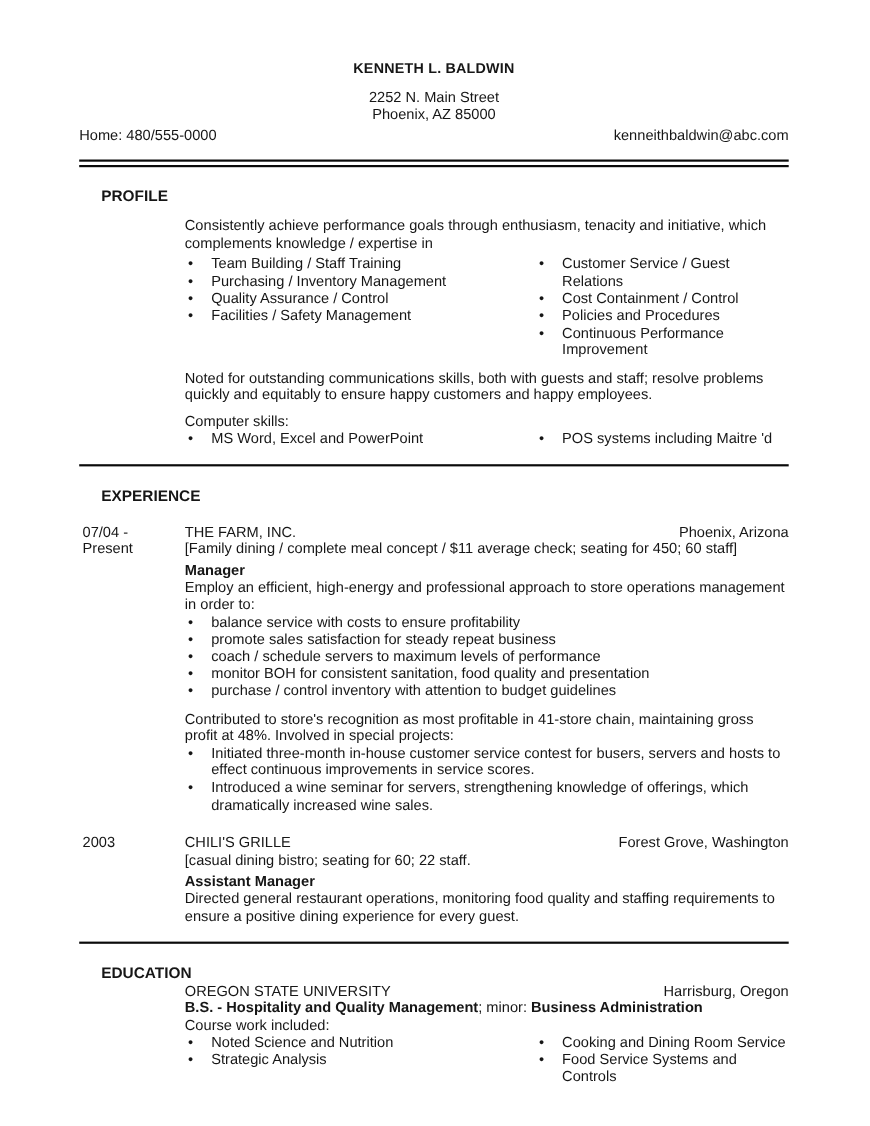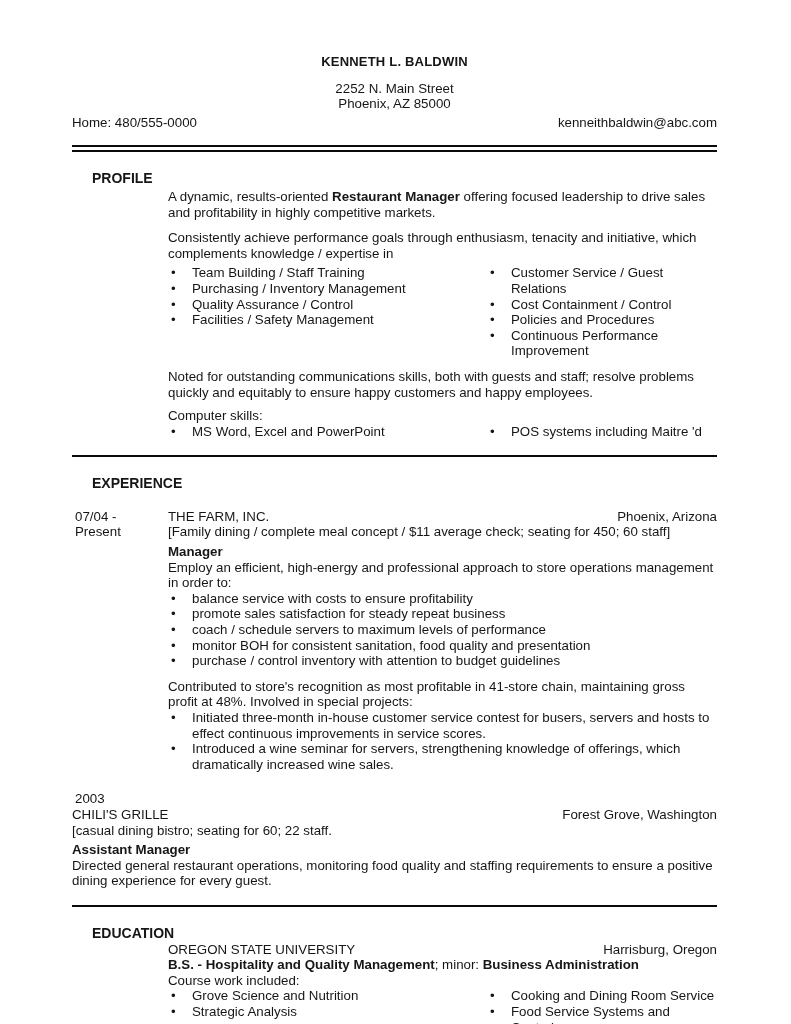--- a/index.html
+++ b/index.html
@@ -63,21 +63,21 @@
   }
   .bullet::before {
     content: "\2022";
     position: absolute;
     left: 3px;
   }
   .blist { margin-top: 0; }
 
   
   .job { display: flex; margin-top: 17px; }
-  .job2 { margin-top: 19px; flex-direction: column; }
+  .job2 { margin-top: 19px; }
   .job-dates { width: 96px; flex: none; padding-left: 3px; }
   .job-main { flex: 1; }
   .company-row { display: flex; justify-content: space-between; }
   .job-title { font-weight: 700; margin-top: 4px; }
   .job-para { margin-top: 0; }
   .mt4 { margin-top: 4px; }
 
   b { font-weight: 700; }
 </style>
 </head>
@@ -95,21 +95,20 @@
       <span>Home: 480/555-0000</span>
       <span>kenneithbaldwin@abc.com</span>
     </div>
   </header>
 
   <div class="rule-double"></div>
 
   <section>
     <h2 class="sec">PROFILE</h2>
     <div class="indent">
-      <p class="para first"><span>A dynamic, results-oriented </span><b>Restaurant Manager</b><span> offering focused leadership to drive sales and profitability in highly competitive markets.</span></p>
       <p class="para">Consistently achieve performance goals through enthusiasm, tenacity and initiative, which complements knowledge / expertise in</p>
       <div class="cols">
         <div class="col-left">
           <div class="bullet">Team Building / Staff Training</div>
           <div class="bullet">Purchasing / Inventory Management</div>
           <div class="bullet">Quality Assurance / Control</div>
           <div class="bullet">Facilities / Safety Management</div>
         </div>
         <div class="col-right">
           <div class="bullet">Customer Service / Guest Relations</div>
@@ -186,21 +185,21 @@
     <h2 class="sec">EDUCATION</h2>
     <div class="indent">
       <div class="company-row">
         <span>OREGON STATE UNIVERSITY</span>
         <span>Harrisburg, Oregon</span>
       </div>
       <div><b>B.S. - Hospitality and Quality Management</b><span>; minor: </span><b>Business Administration</b></div>
       <div>Course work included:</div>
       <div class="cols blist">
         <div class="col-left">
-          <div class="bullet">Grove Science and Nutrition</div>
+          <div class="bullet">Noted Science and Nutrition</div>
           <div class="bullet">Strategic Analysis</div>
         </div>
         <div class="col-right">
           <div class="bullet">Cooking and Dining Room Service</div>
           <div class="bullet">Food Service Systems and Controls</div>
         </div>
       </div>
     </div>
   </section>
 

